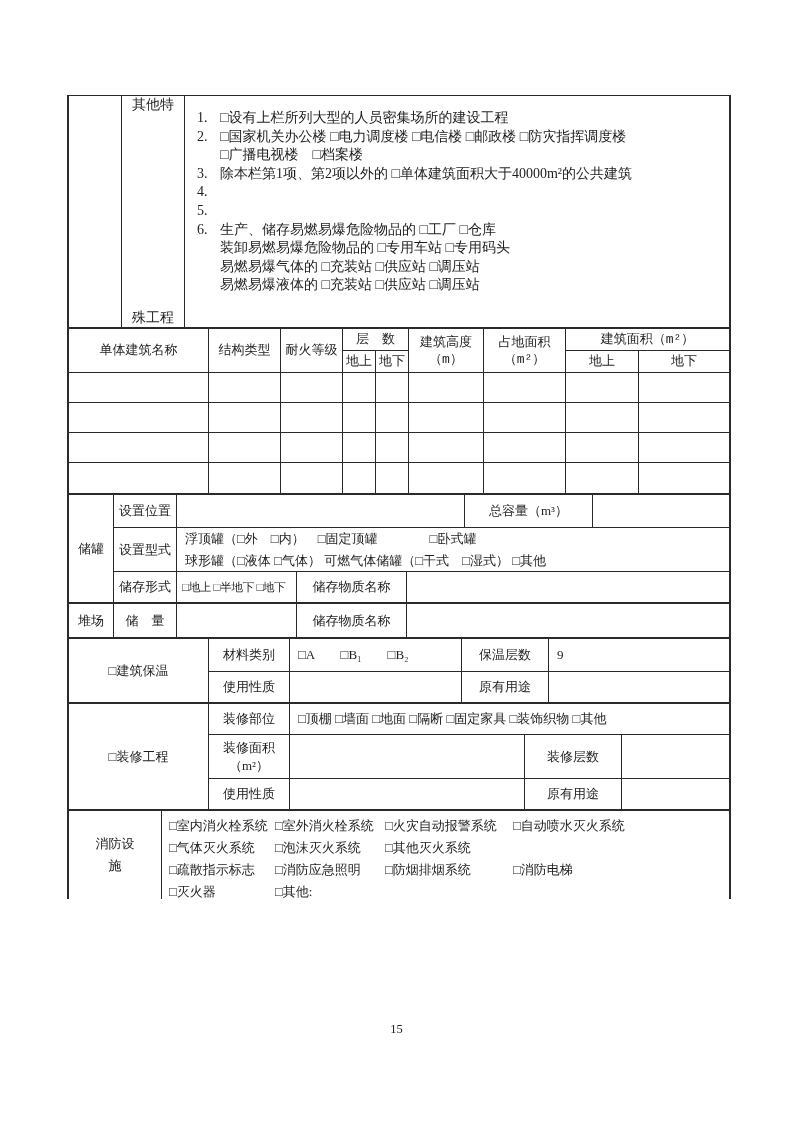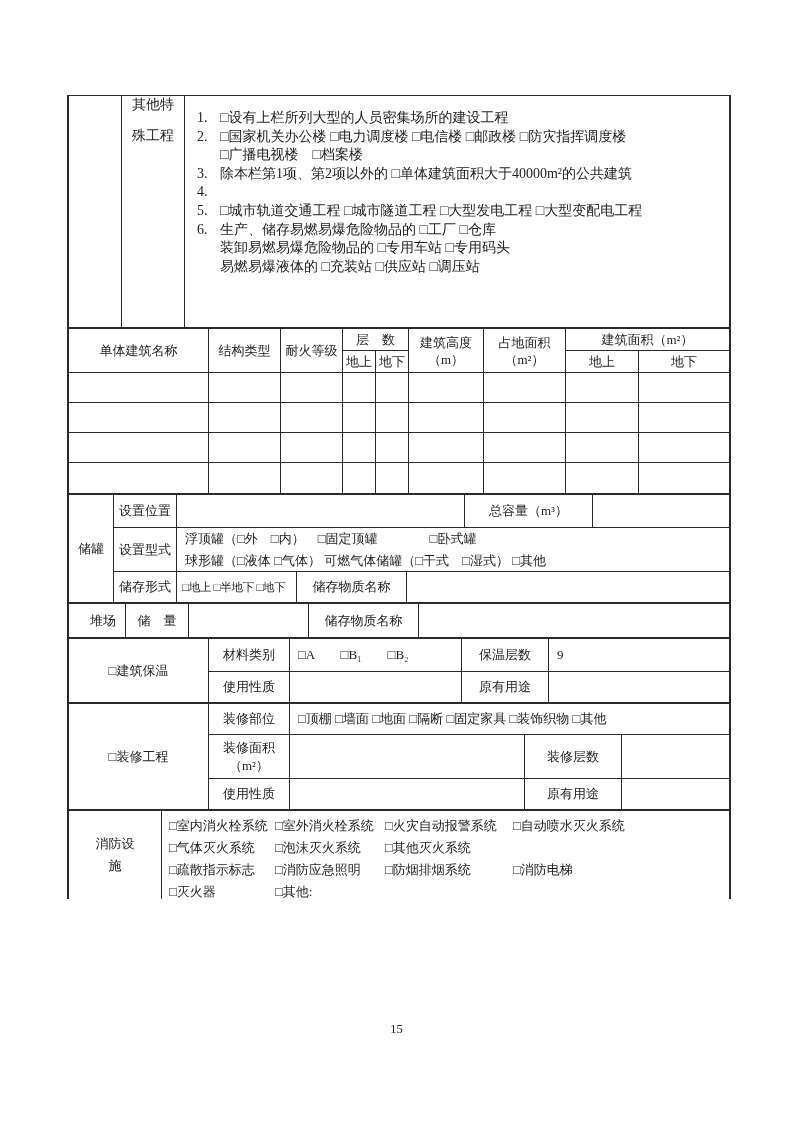--- a/index.html
+++ b/index.html
@@ -41,40 +41,40 @@
   .ff3{width:128px;flex:none;}
   .pageno{position:absolute;left:0;top:1022px;width:793px;text-align:center;font-size:12.5px;font-family:"Liberation Serif","DejaVu Serif",serif;}
 </style>
 </head>
 <body>
 
 <div class="form">
 
   <div class="sec secA">
     <div class="c" style="width:53px;"></div>
-    <div class="c lc col" style="width:63px;justify-content:flex-start;gap:13px;">
+    <div class="c lc col" style="width:63px;justify-content:space-between;gap:13px;">
       <div>其他特</div>
       <div>殊工程</div>
     </div>
     <div class="secA-lines">
       <div class="spline"><span class="num">1.</span><span>□设有上栏所列大型的人员密集场所的建设工程</span></div>
       <div class="spline"><span class="num">2.</span><span>□国家机关办公楼 □电力调度楼 □电信楼 □邮政楼 □防灾指挥调度楼</span></div>
       <div class="spline"><span class="num"></span><span>□广播电视楼　□档案楼</span></div>
       <div class="spline"><span class="num">3.</span><span>除本栏第1项、第2项以外的 □单体建筑面积大于40000m²的公共建筑</span></div>
       <div class="spline"><span class="num">4.</span></div>
-      <div class="spline"><span class="num">5.</span><span>□城市轨道交通工程 □城市隧道工程 □大型发电工程 □大型变配电工程</span></div>
+      <div class="spline"><span class="num">5.</span></div>
       <div class="spline"><span class="num">6.</span><span>生产、储存易燃易爆危险物品的 □工厂 □仓库</span></div>
       <div class="spline"><span class="num"></span><span>装卸易燃易爆危险物品的 □专用车站 □专用码头</span></div>
-      <div class="spline"><span class="num"></span></div>
+      <div class="spline"><span class="num"></span><span>易燃易爆气体的 □充装站 □供应站 □调压站</span></div>
       <div class="spline"><span class="num"></span><span>易燃易爆液体的 □充装站 □供应站 □调压站</span></div>
     </div>
   </div>
 
   <div class="sec" style="flex-direction:column;">
-    <div class="r bb" style="height:44px;">
+    <div class="r bb" style="height:44px;font-family:Liberation Mono, monospace;">
       <div class="c hc" style="width:140px;">单体建筑名称</div>
       <div class="c hc" style="width:72px;">结构类型</div>
       <div class="c hc" style="width:62px;">耐火等级</div>
       <div class="c col" style="width:66px;">
         <div class="hc bb" style="height:21px;">层　数</div>
         <div class="r" style="flex:1;">
           <div class="c hc" style="width:33px;">地上</div>
           <div class="hc" style="flex:1;">地下</div>
         </div>
       </div>
@@ -159,21 +159,21 @@
       <div class="r" style="height:30px;">
         <div class="c lc f13" style="width:63px;">储存形式</div>
         <div class="c tx f12" style="width:120px;padding-left:5px;">□地上 □半地下 □地下</div>
         <div class="c lc f13" style="width:110px;">储存物质名称</div>
         <div class="tx f13" style="flex:1;"></div>
       </div>
     </div>
   </div>
 
   <div class="sec" style="height:35px;">
-    <div class="c lc f13" style="width:45px;margin-left:12px;">堆场</div>
+    <div class="c lc f13" style="width:45px;">堆场</div>
     <div class="c lc f13" style="width:63px;">储　量</div>
     <div class="c tx f13" style="width:120px;"></div>
     <div class="c lc f13" style="width:110px;">储存物质名称</div>
     <div class="tx f13" style="flex:1;"></div>
   </div>
 
   <div class="sec">
     <div class="c lc f13" style="width:140px;">□建筑保温</div>
     <div class="stack">
       <div class="r bb" style="height:33px;">

